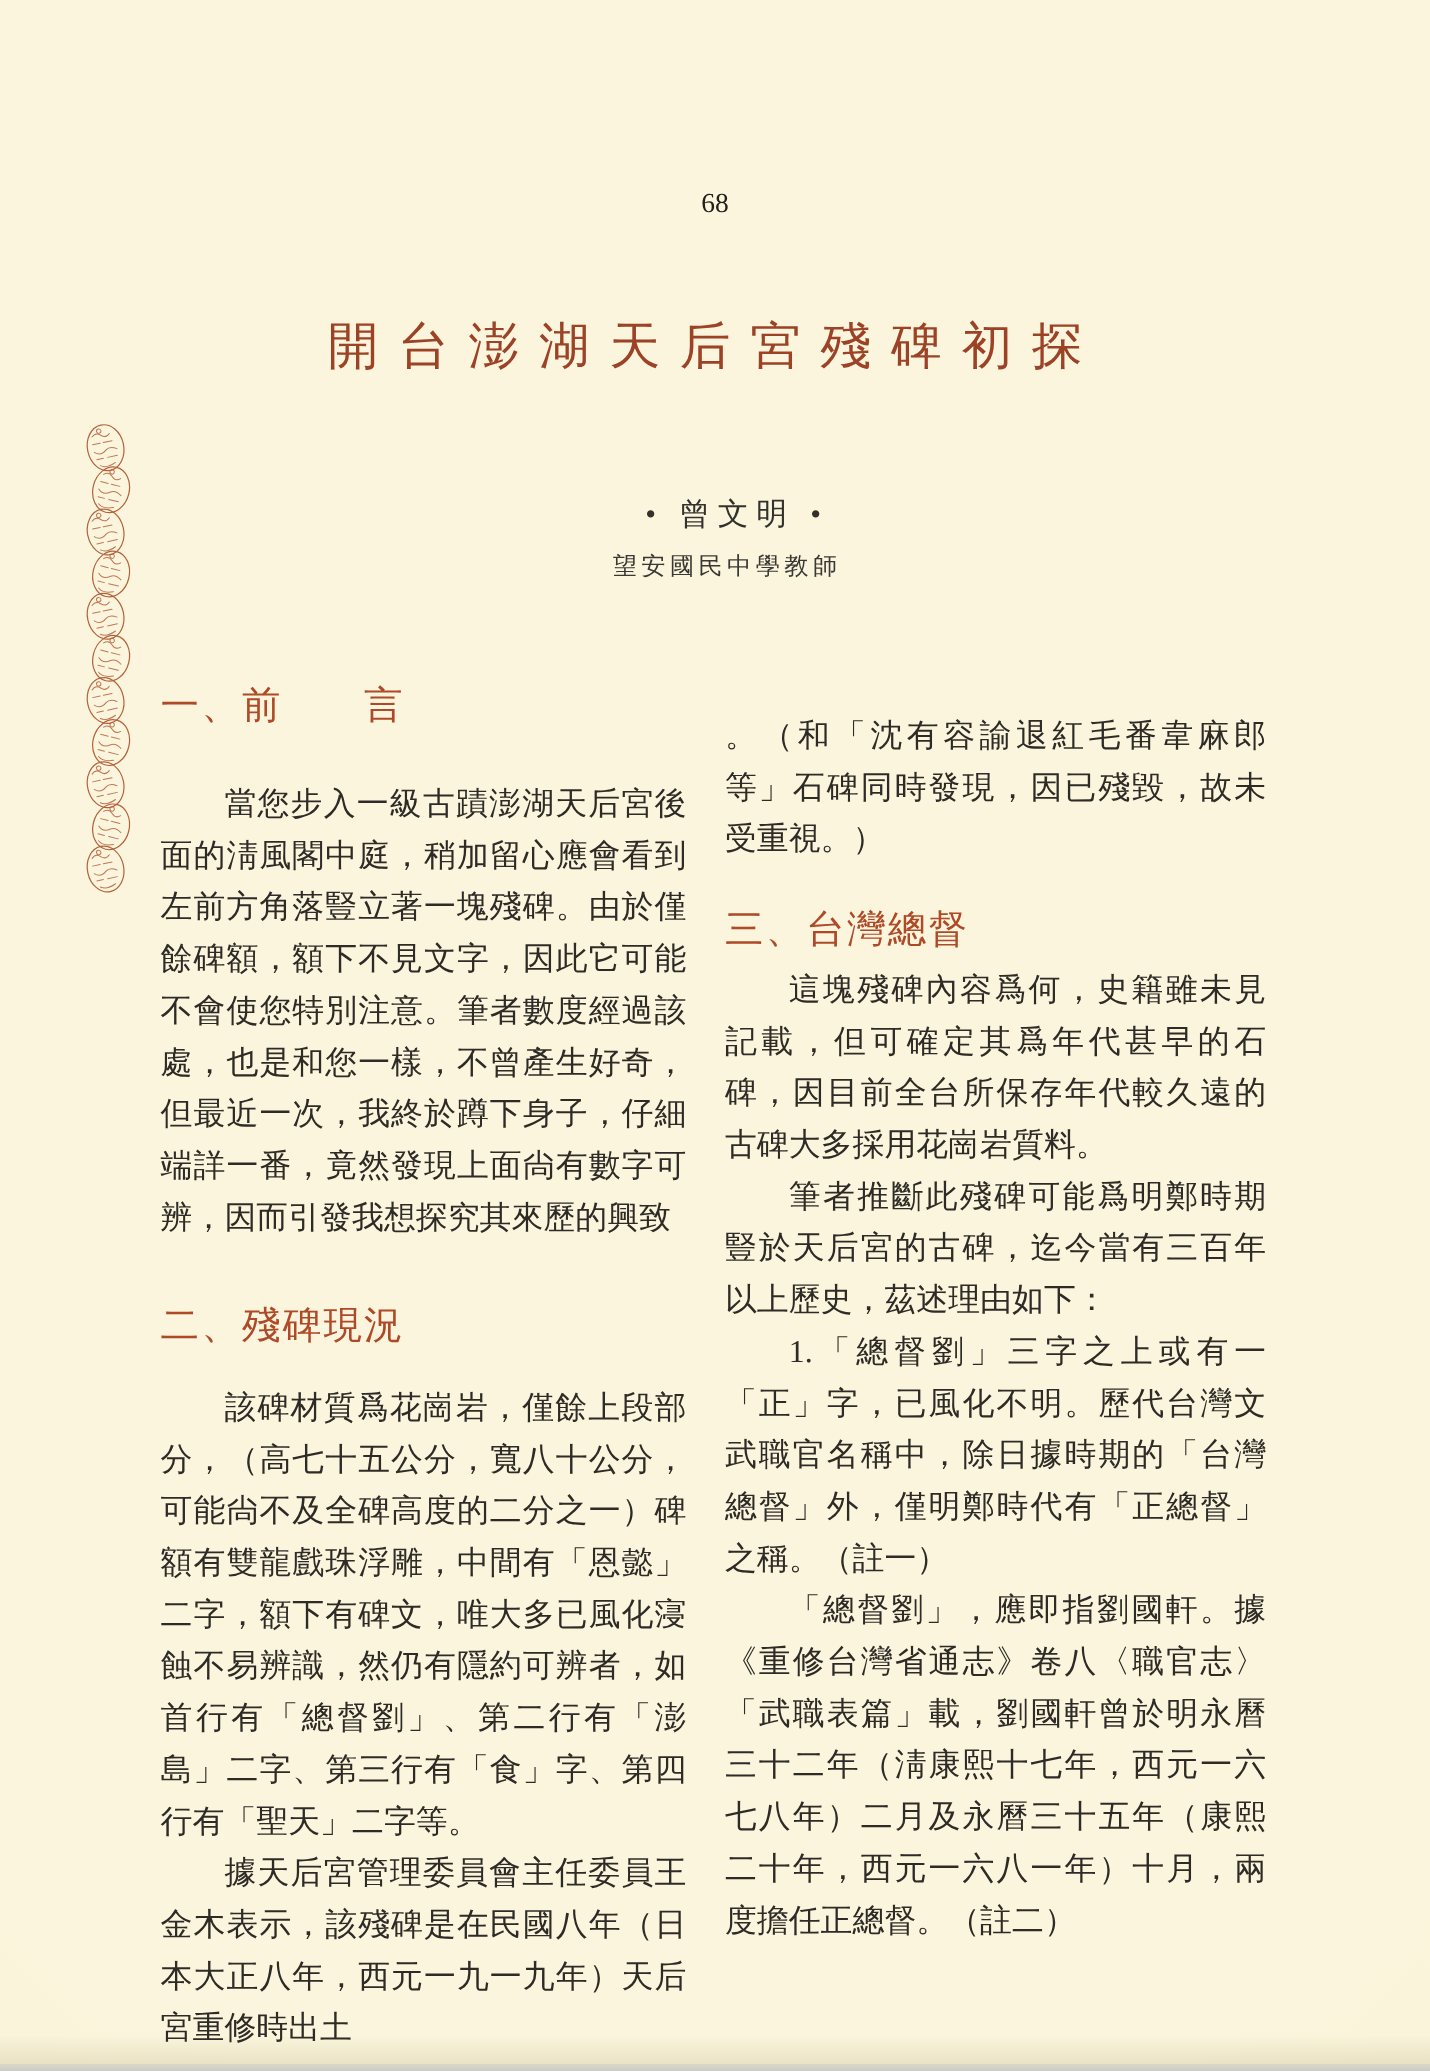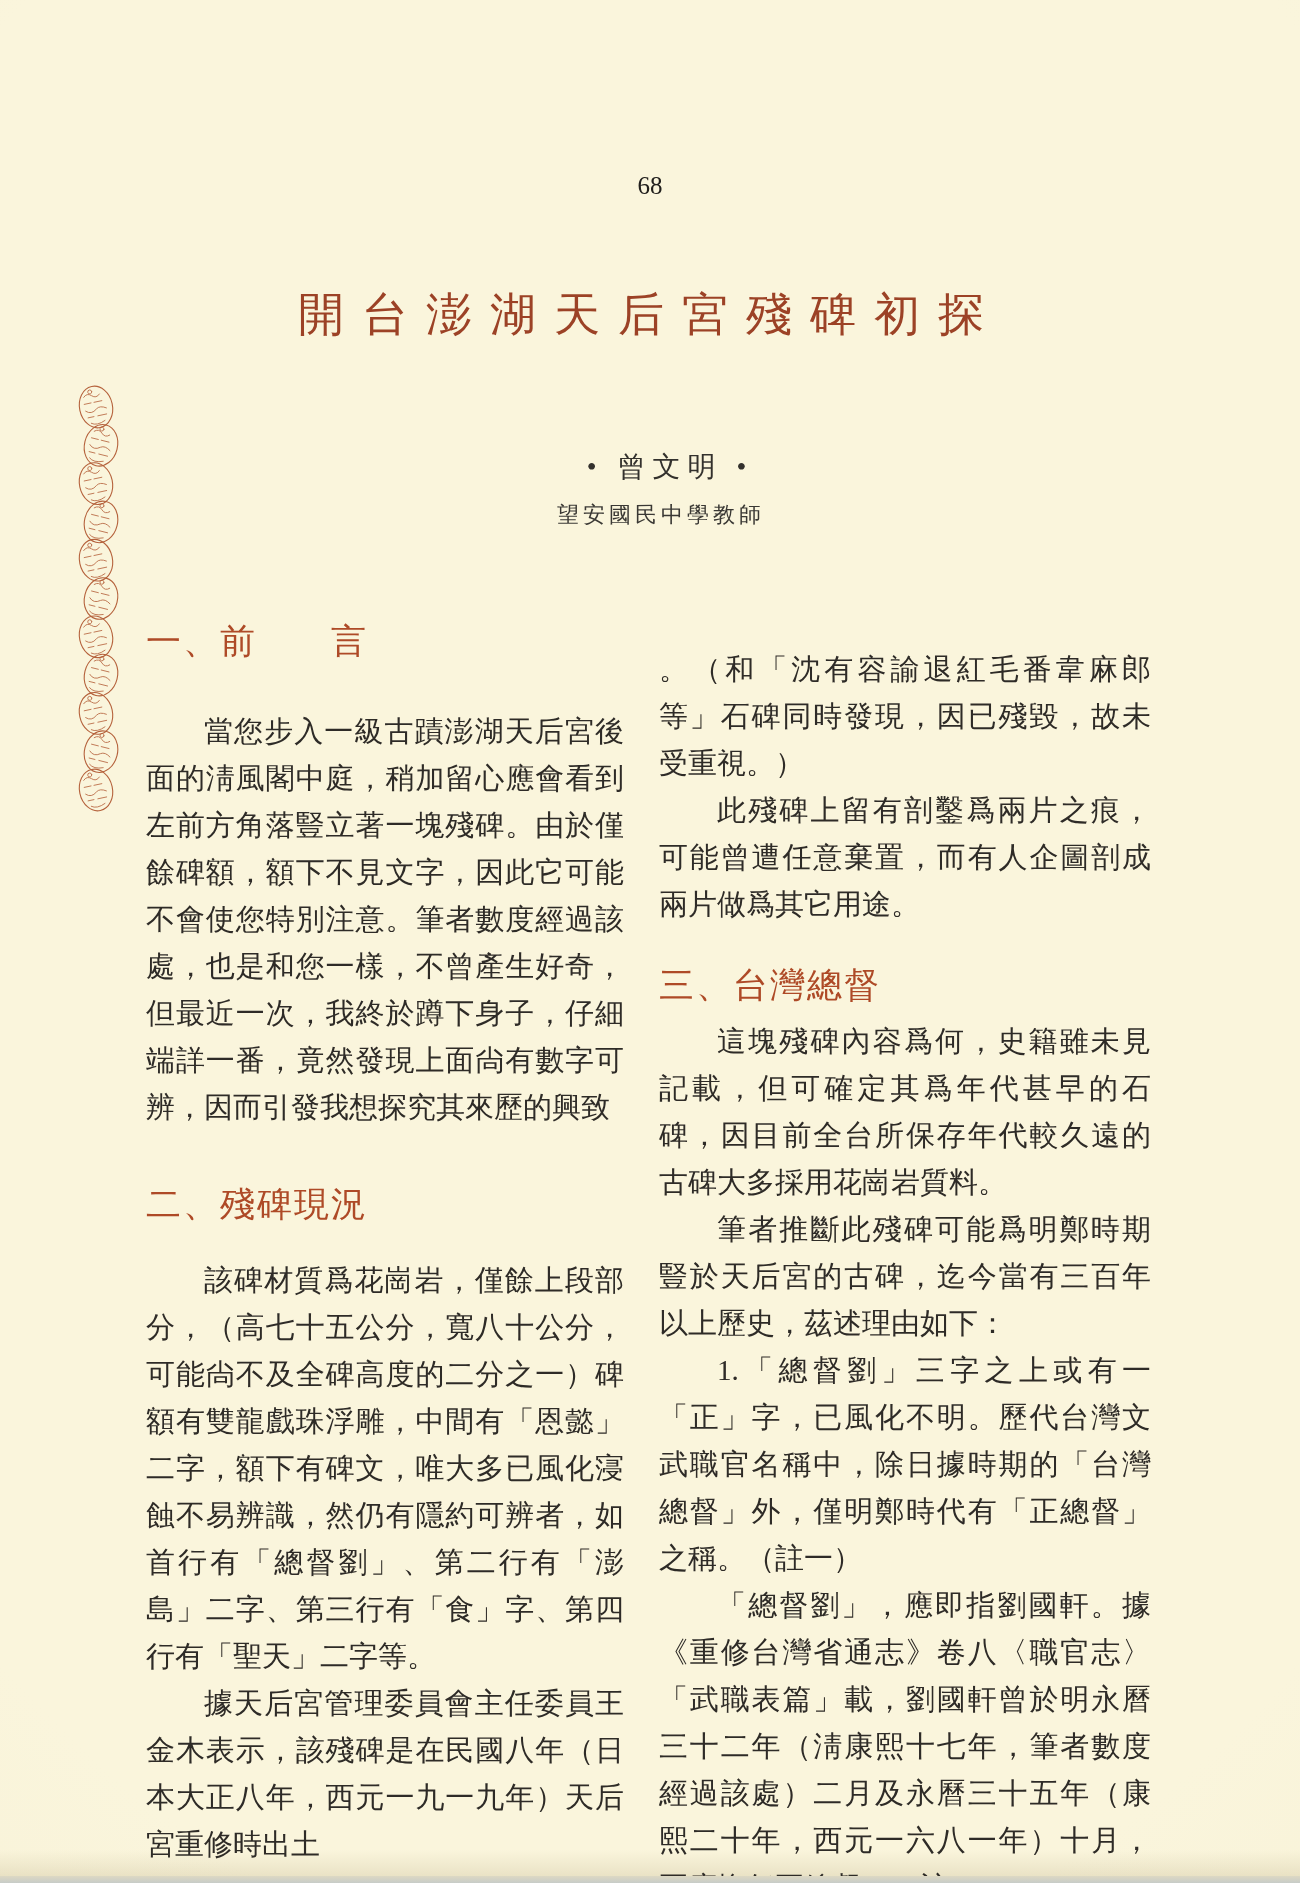--- a/index.html
+++ b/index.html
@@ -106,21 +106,20 @@
   <div class="col col-left" id="col-left">
       <h2 class="sec-heading">一、前　　言</h2>
       <p class="body-para indent">當您步入一級古蹟澎湖天后宮後面的淸風閣中庭，稍加留心應會看到左前方角落豎立著一塊殘碑。由於僅餘碑額，額下不見文字，因此它可能不會使您特別注意。筆者數度經過該處，也是和您一樣，不曾產生好奇，但最近一次，我終於蹲下身子，仔細端詳一番，竟然發現上面尙有數字可辨，因而引發我想探究其來歷的興致</p>
       <h2 class="sec-heading">二、殘碑現況</h2>
       <p class="body-para indent">該碑材質爲花崗岩，僅餘上段部分，（高七十五公分，寬八十公分，可能尙不及全碑高度的二分之一）碑額有雙龍戲珠浮雕，中間有「恩懿」二字，額下有碑文，唯大多已風化寖蝕不易辨識，然仍有隱約可辨者，如首行有「總督劉」、第二行有「澎島」二字、第三行有「食」字、第四行有「聖天」二字等。</p>
       <p class="body-para indent">據天后宮管理委員會主任委員王金木表示，該殘碑是在民國八年（日本大正八年，西元一九一九年）天后宮重修時出土</p>
     </div>
 
   <div class="col col-right" id="col-right">
       <p class="body-para no-indent">。（和「沈有容諭退紅毛番韋麻郎等」石碑同時發現，因已殘毀，故未受重視。）</p>
-      <p class="body-para indent">此殘碑上留有剖鑿爲兩片之痕，可能曾遭任意棄置，而有人企圖剖成兩片做爲其它用途。</p>
       <h2 class="sec-heading">三、台灣總督</h2>
       <p class="body-para indent">這塊殘碑內容爲何，史籍雖未見記載，但可確定其爲年代甚早的石碑，因目前全台所保存年代較久遠的古碑大多採用花崗岩質料。</p>
       <p class="body-para indent">筆者推斷此殘碑可能爲明鄭時期豎於天后宮的古碑，迄今當有三百年以上歷史，茲述理由如下：</p>
       <p class="body-para indent">1.「總督劉」三字之上或有一「正」字，已風化不明。歷代台灣文武職官名稱中，除日據時期的「台灣總督」外，僅明鄭時代有「正總督」之稱。（註一）</p>
-      <p class="body-para indent">「總督劉」，應即指劉國軒。據《重修台灣省通志》卷八〈職官志〉「武職表篇」載，劉國軒曾於明永曆三十二年（淸康熙十七年，筆者數度經過該處）二月及永曆三十五年（康熙二十年，西元一六八一年）十月，兩度擔任正總督。（註二）</p>
+      <p class="body-para indent">「總督劉」，應即指劉國軒。據《重修台灣省通志》卷八〈職官志〉「武職表篇」載，劉國軒曾於明永曆三十二年（淸康熙十七年，西元一六七八年）二月及永曆三十五年（康熙二十年，西元一六八一年）十月，兩度擔任正總督。（註二）</p>
     </div>
 
 </div>
 
 </body></html>

